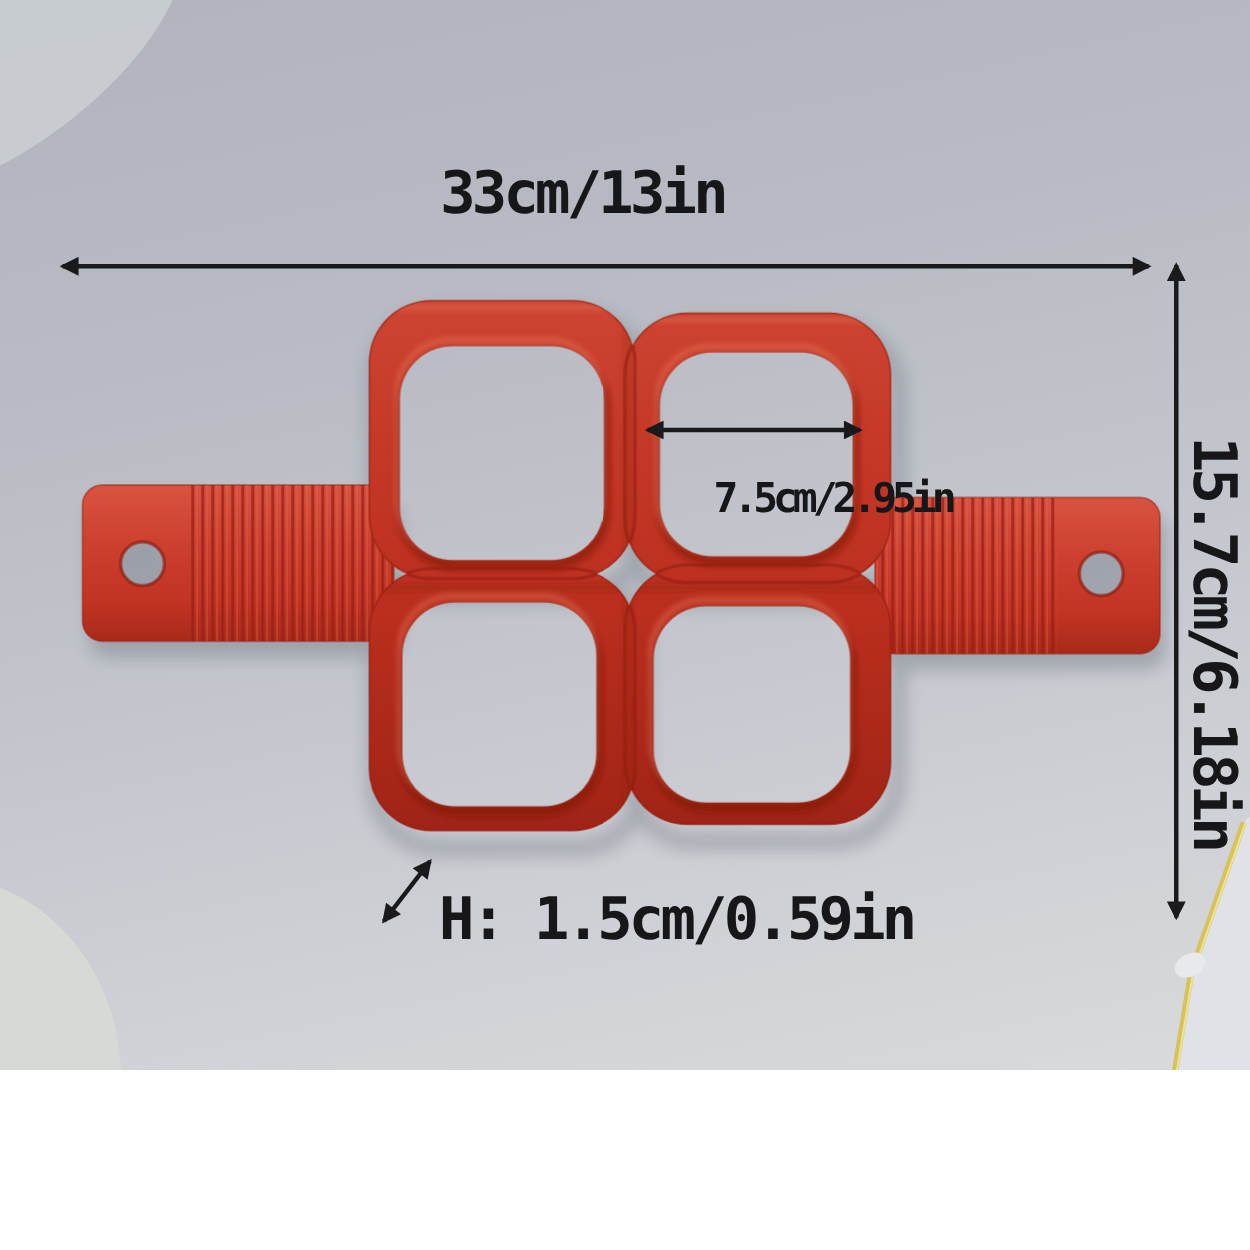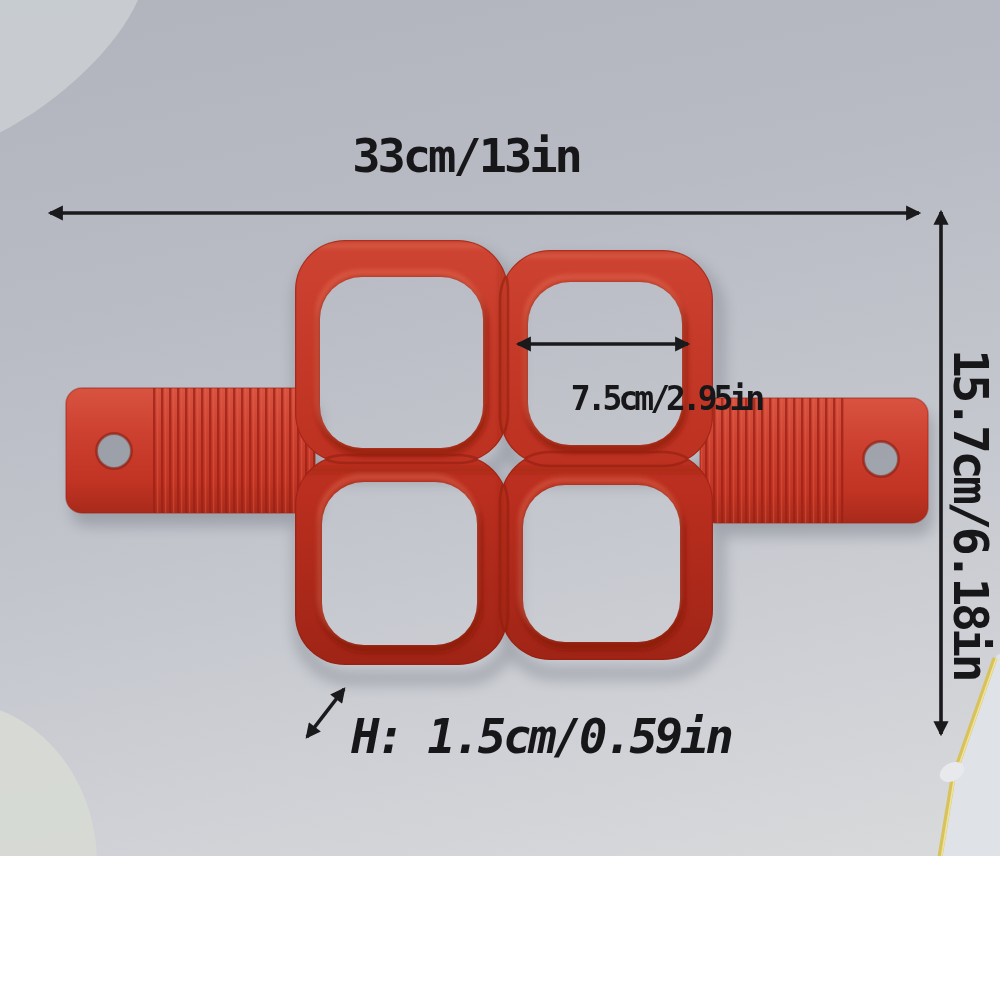--- a/index.html
+++ b/index.html
@@ -14,21 +14,21 @@
   .lbl{
     position:absolute;
     font-weight:700;
     color:#17171a;
     white-space:nowrap;
     transform:translate(-50%,-50%);
   }
   .lbl-width{left:466px;top:155px;font-size:47px;letter-spacing:-3px;}
   .lbl-height{left:971px;top:514px;font-size:48px;letter-spacing:-3.5px;transform:translate(-50%,-50%) rotate(90deg);}
   .lbl-cavity{left:618px;top:398px;font-size:33px;letter-spacing:-4px;margin-left:48px;}
-  .lbl-thickness{left:541px;top:736px;font-size:47px;letter-spacing:-3px;font-style:italic;}
+  .lbl-thickness{left:541px;top:736px;font-size:47px;letter-spacing:-3px;}
 </style>
 </head>
 <body>
 
 <div class="scene">
 
   <svg width="1000" height="1000" viewBox="0 0 1000 1000">
     <defs>
       <linearGradient id="gradBody" x1="0" y1="0" x2="0" y2="1">
         <stop offset="0" stop-color="#d04634"></stop>

